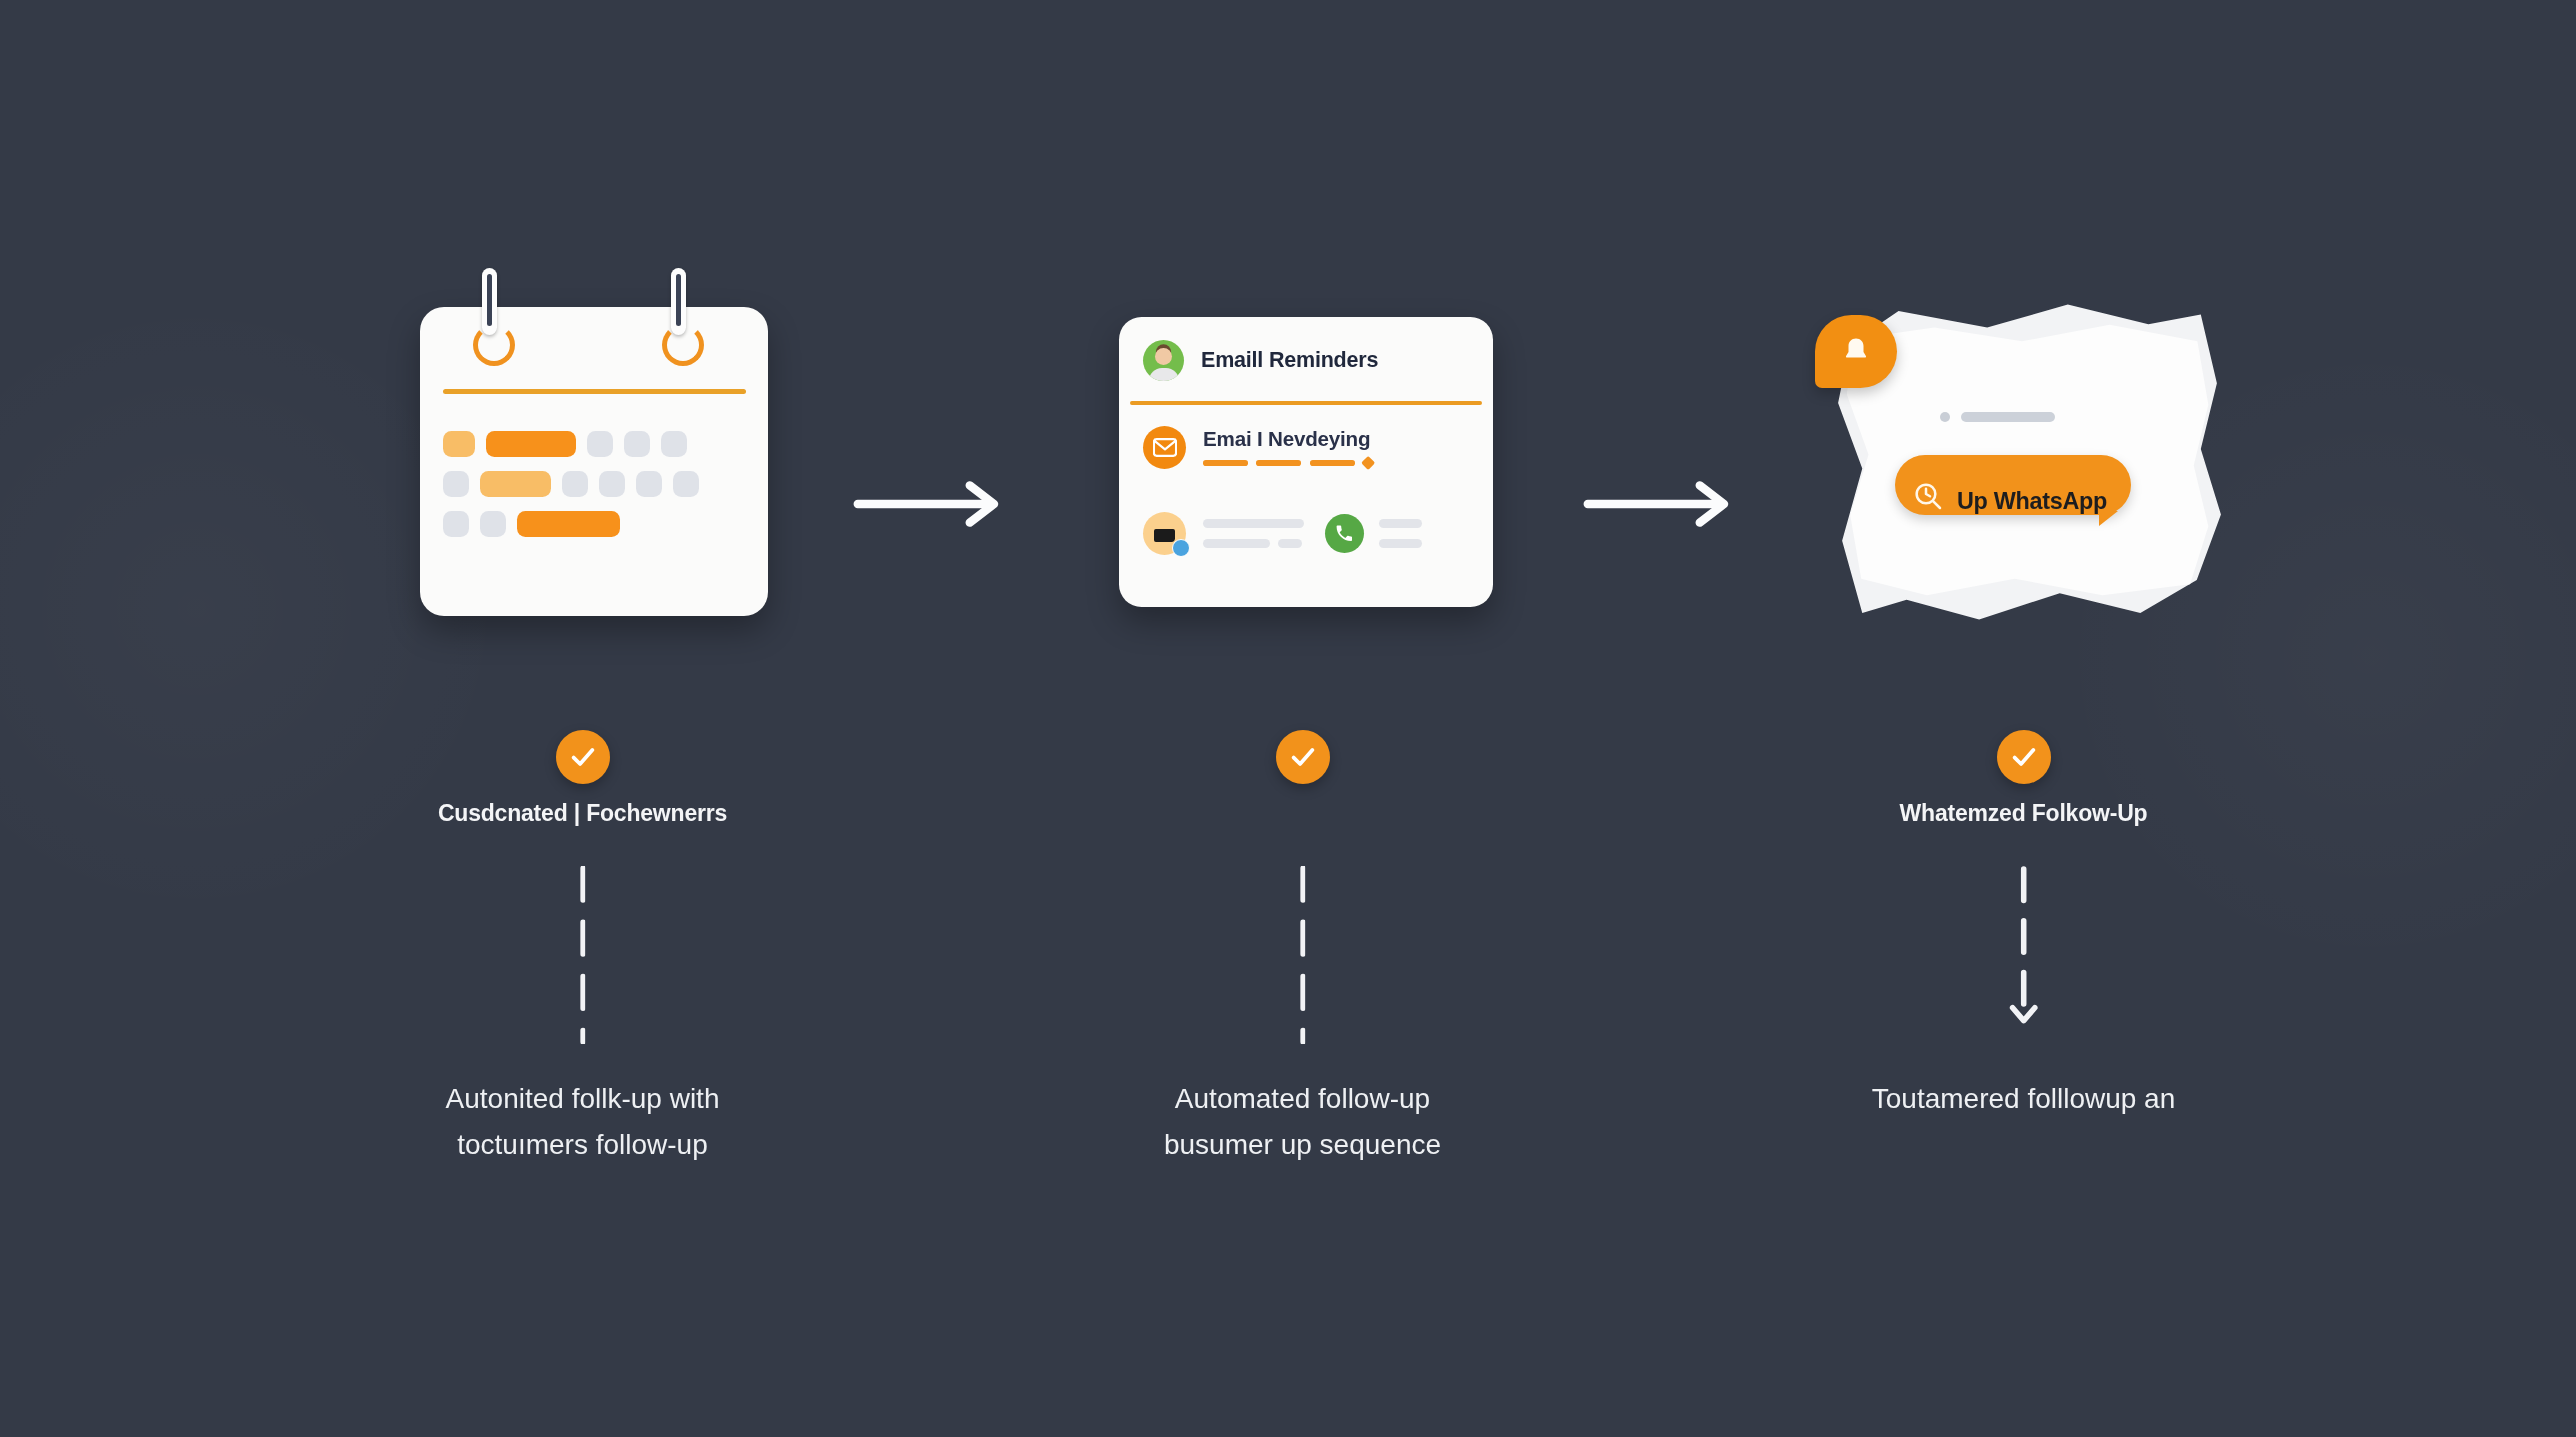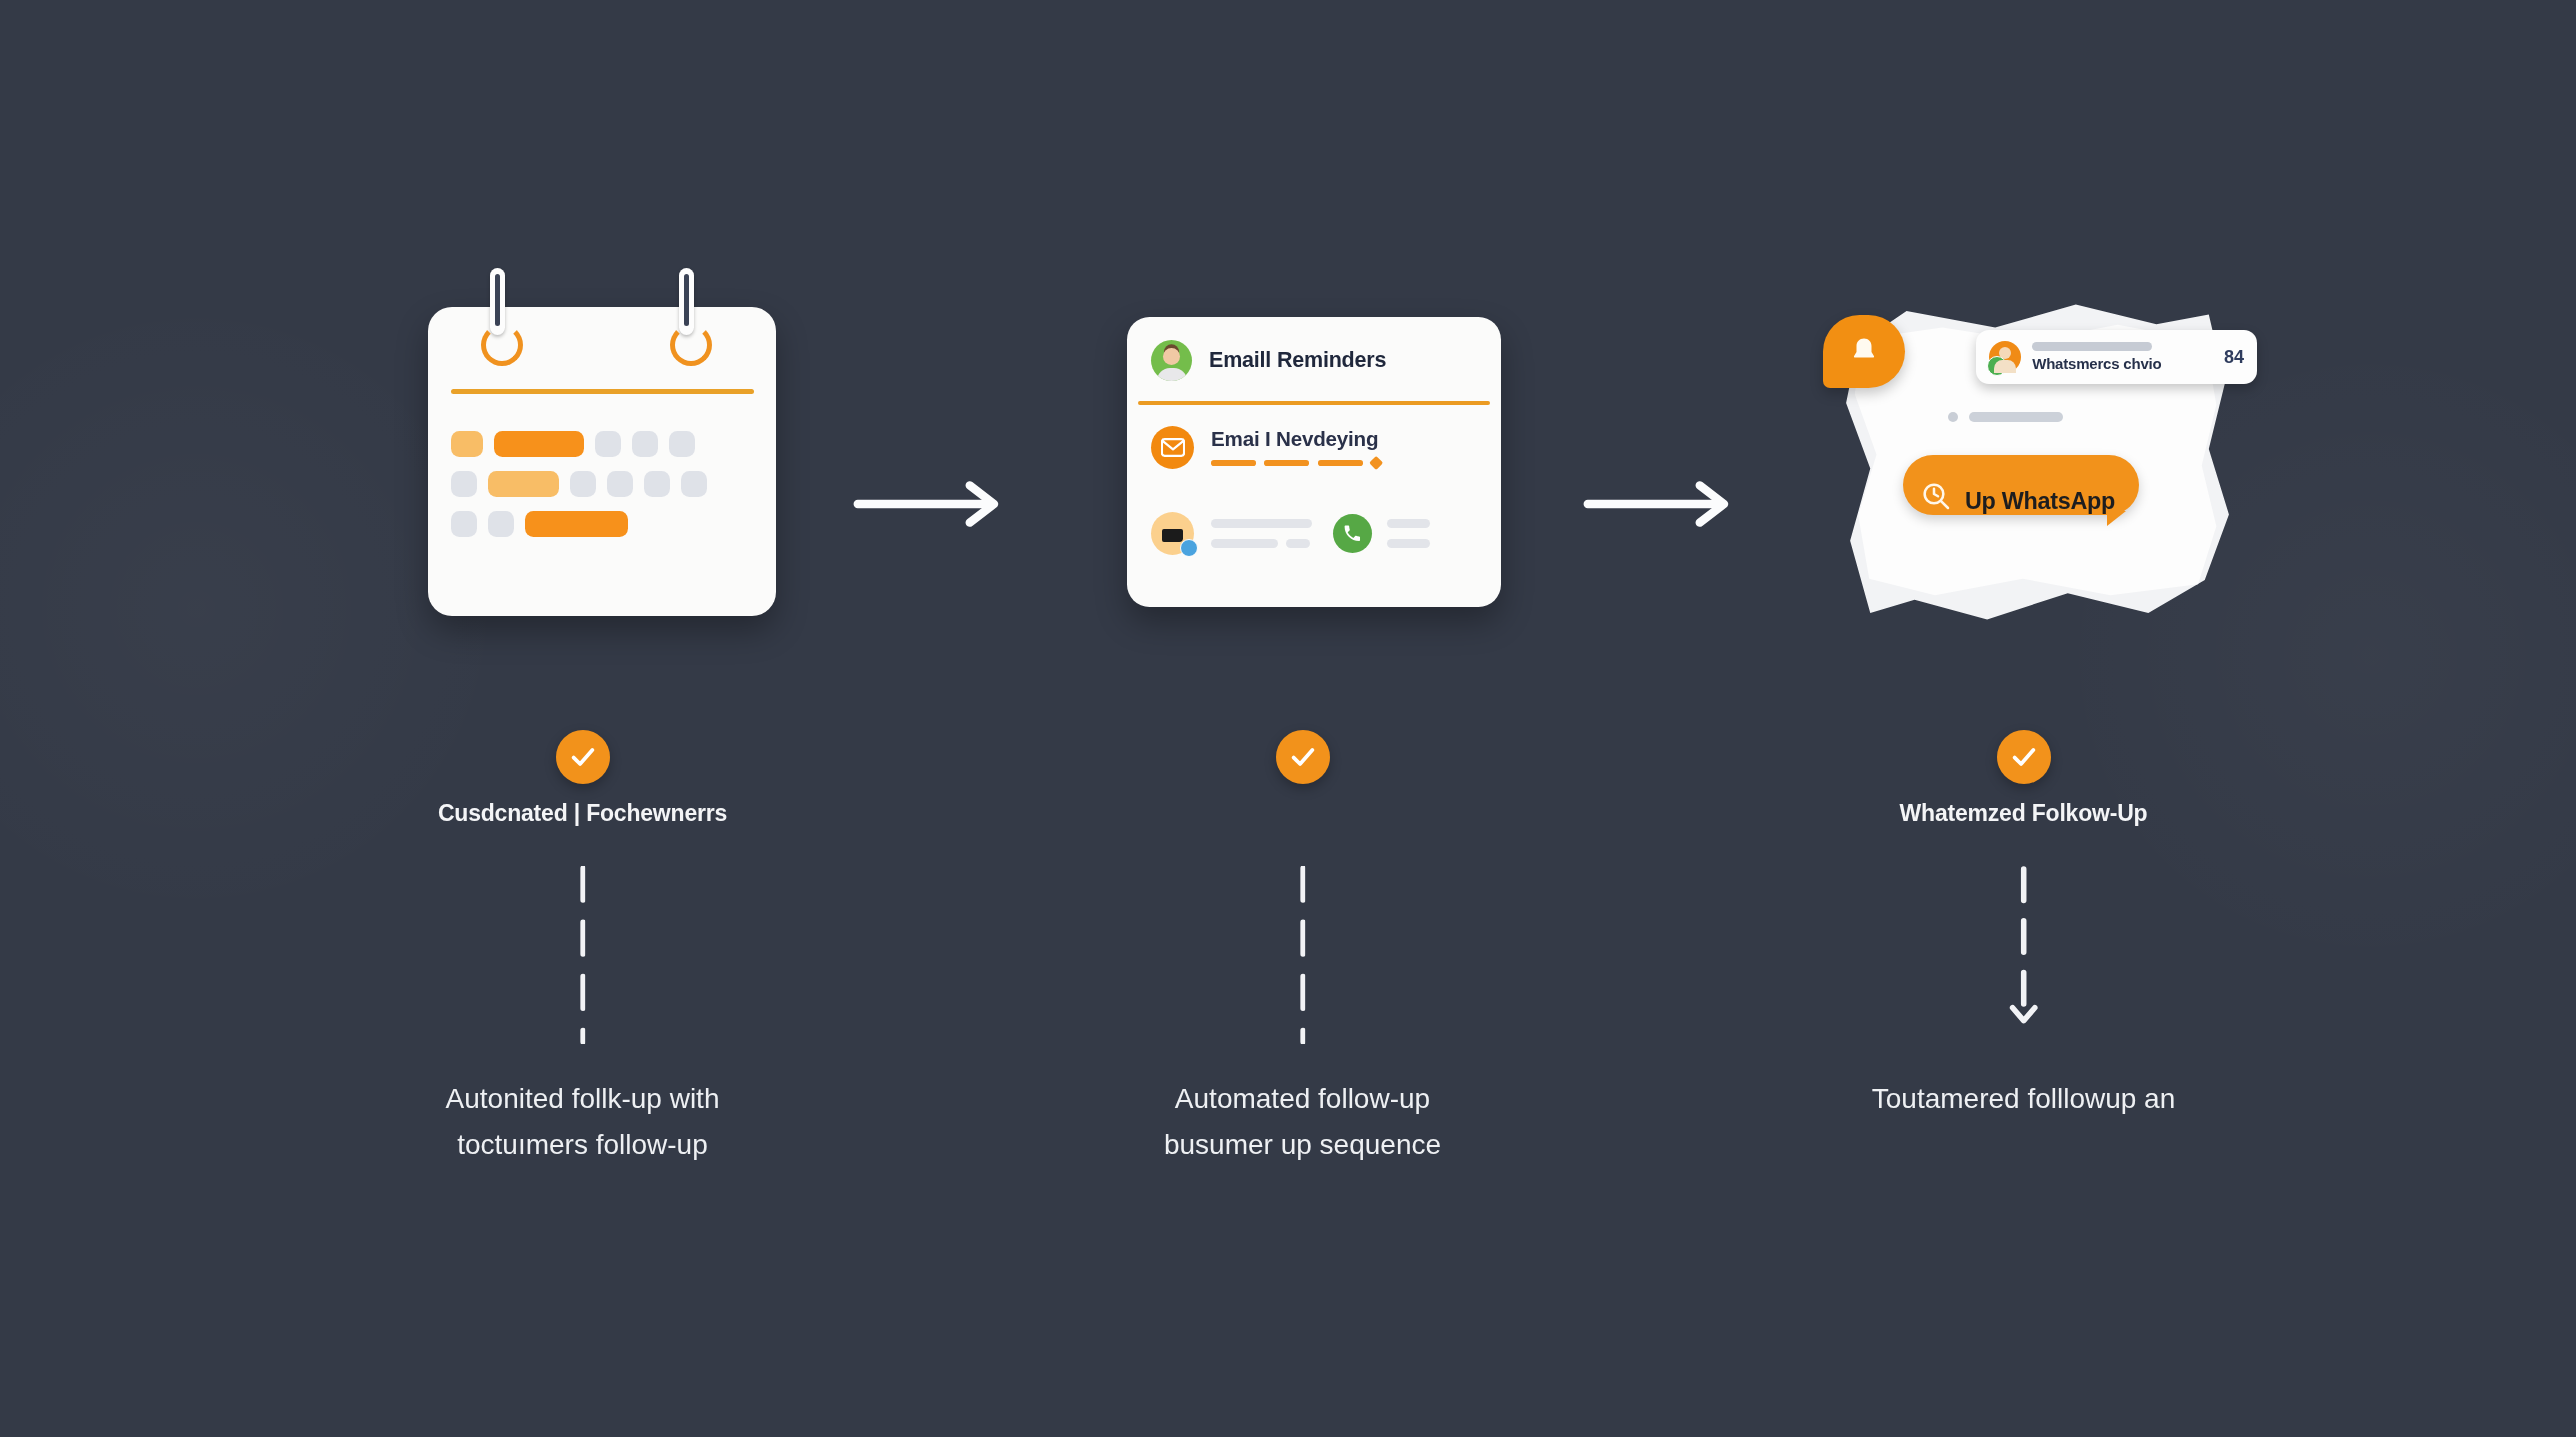--- a/index.html
+++ b/index.html
@@ -45,21 +45,21 @@
     height: 100%;
   }
   #col-0 { left: 227px; }
   #col-1 { left: 947px; }
   #col-2 { left: 1668px; }
 
   
   .art {
     position: absolute;
     top: 281px;
-    left: 12px;
+    left: 4px;
     width: 711px;
     height: 356px;
   }
 
   
   .calendar {
     position: absolute;
     left: 189px;
     top: 26px;
     width: 348px;
@@ -539,30 +539,20 @@
         <div class="sheet-wrap">
           <div class="sheet-paper"></div>
           <div class="sheet-paper2"></div>
 
           <div class="bell-bubble">
             <svg width="36" height="36" viewBox="0 0 24 24" fill="#fffaf0">
               <path d="M12 3c-3 0-5 2.2-5 5v4l-1.6 2.6c-.3.5 0 1.1.6 1.1h12c.6 0 .9-.6.6-1.1L17 12V8c0-2.8-2-5-5-5z"></path>
             </svg>
           </div>
 
-          <div class="notif-pill">
-            <div class="notif-avatar">
-              <div class="wa-dot"></div>
-            </div>
-            <div class="notif-body">
-              <div class="notif-topbar"></div>
-              <div class="notif-text">Whatsmercs chvio</div>
-            </div>
-            <div class="notif-count">84</div>
-          </div>
 
           <div class="sheet-line">
             <div class="sheet-dot"></div>
             <div class="sheet-bar"></div>
           </div>
 
           <div class="wa-button">
             <span>
               <svg width="32" height="32" viewBox="0 0 24 24" fill="none" stroke="#fff7ea" stroke-width="1.9" stroke-linecap="round" stroke-linejoin="round">
                 <circle cx="10.5" cy="10.5" r="7"></circle>

